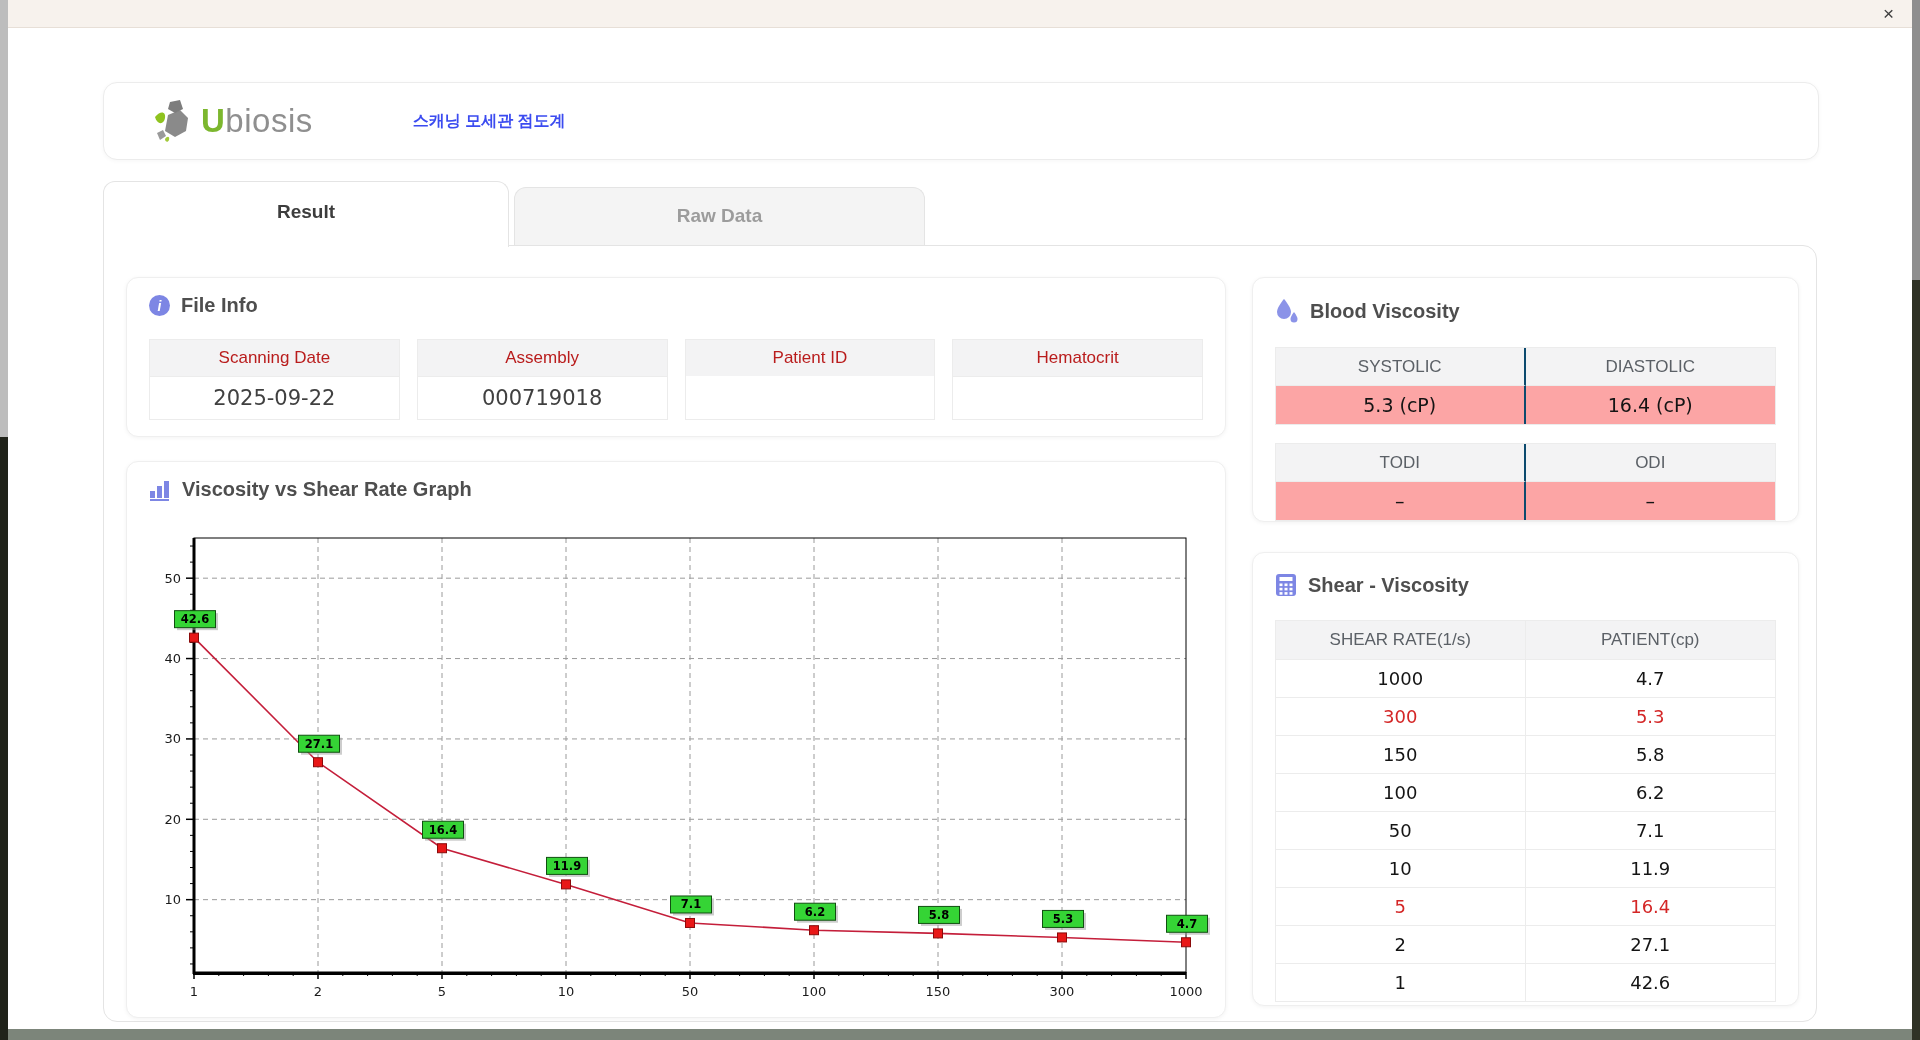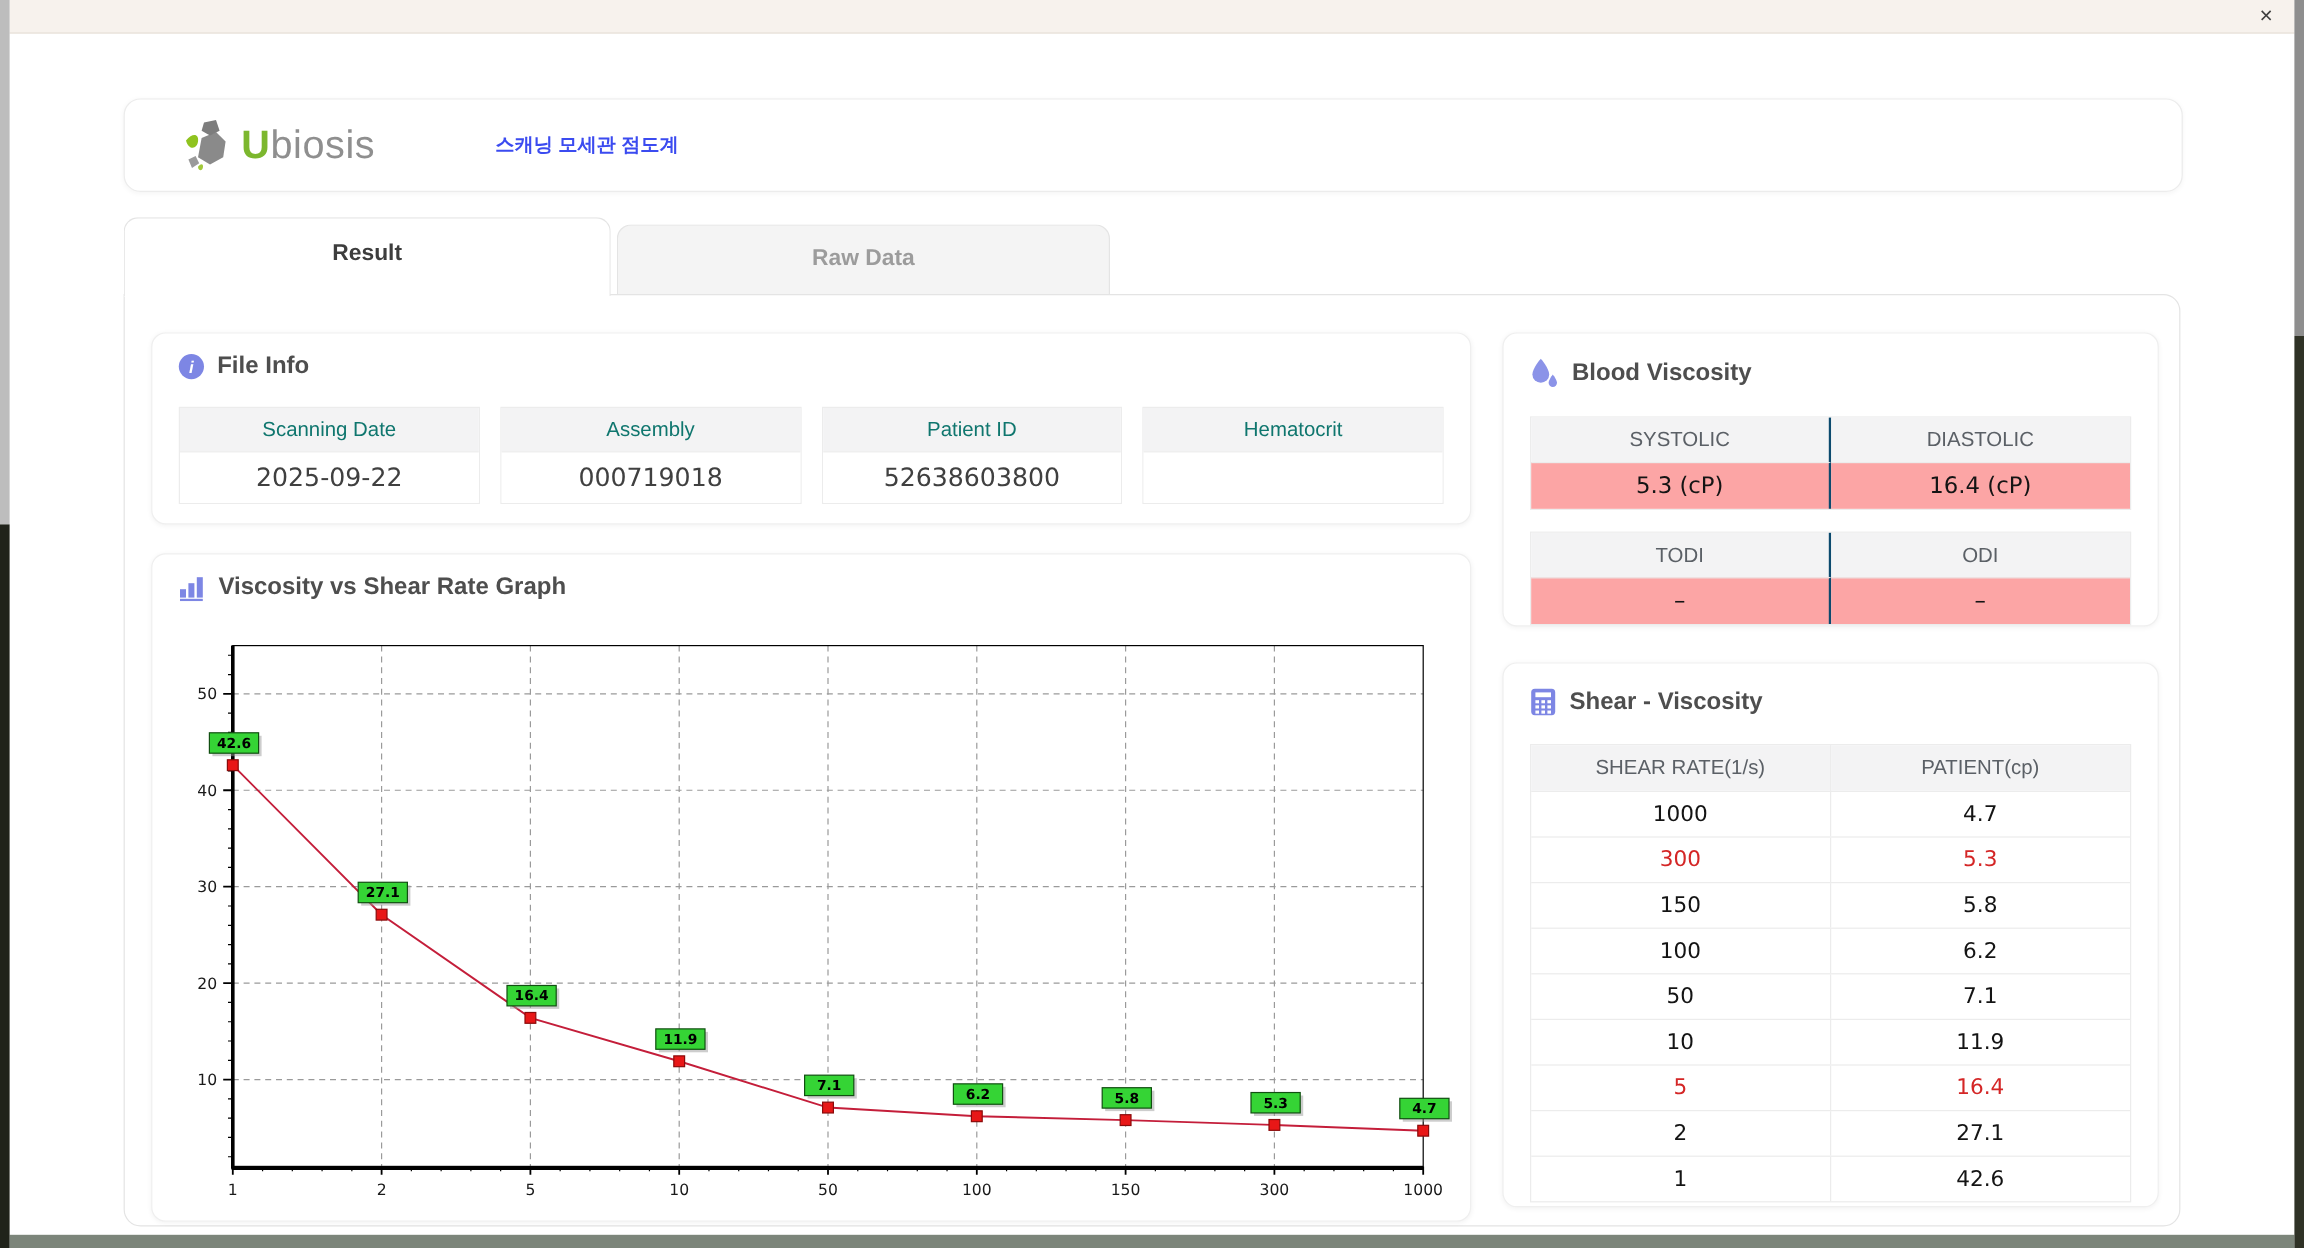--- a/index.html
+++ b/index.html
@@ -48,21 +48,21 @@
   .graph-card{left:22px;top:215px;width:1100px;height:557px;}
   .graph-card .card-title{padding:16px 22px 0;position:relative;z-index:2;}
   .blood-card{left:1148px;top:31px;width:547px;height:245px;}
   .blood-card .card-title{padding:20px 22px 0;}
   .shear-card{left:1148px;top:306px;width:547px;height:454px;}
   .shear-card .card-title{padding:20px 22px 0;}
 
   
   .fields{display:grid;grid-template-columns:repeat(4,1fr);gap:17px;margin:22px 22px 0;}
   .fcol{border:1px solid #ececec;}
-  .fhead{background:#f3f3f4;height:36px;line-height:36px;text-align:center;font-size:17px;color:#0f766e;}
+  .fhead{background:#f3f3f4;height:36px;line-height:36px;text-align:center;font-size:17px;color:#b91c1c;}
   .fval{background:#fff;height:42px;line-height:42px;text-align:center;font-size:21px;color:#404040;
         border-top:1px solid #ececec;font-family:"DejaVu Sans",sans-serif;}
 
   
   .mini-table{margin:23px 22px 0;border:1px solid #ececec;}
   .mini-table.second{margin-top:18px;}
   .row2{display:grid;grid-template-columns:1fr 1fr;}
   .hcell{background:#f3f3f4;height:37px;line-height:37px;text-align:center;font-size:17px;color:#5b6066;}
   .vcell{background:#fca5a5;height:38px;line-height:38px;text-align:center;font-size:19px;color:#141414;
          border-top:1px solid #ececec;font-family:"DejaVu Sans",sans-serif;}
@@ -128,21 +128,20 @@
         <div class="fcol">
           <div class="fhead">Scanning Date</div>
           <div class="fval">2025-09-22</div>
         </div>
         <div class="fcol">
           <div class="fhead">Assembly</div>
           <div class="fval">000719018</div>
         </div>
         <div class="fcol">
           <div class="fhead">Patient ID</div>
-          <div class="fval">52638603800</div>
         </div>
         <div class="fcol">
           <div class="fhead">Hematocrit</div>
           <div class="fval"></div>
         </div>
       </div>
     </div>
 
     <div class="card graph-card">
       <svg id="chart-svg" class="chart-svg-area" viewBox="0 0 1097 554" style="font-family:&quot;DejaVu Sans&quot;,sans-serif;">

